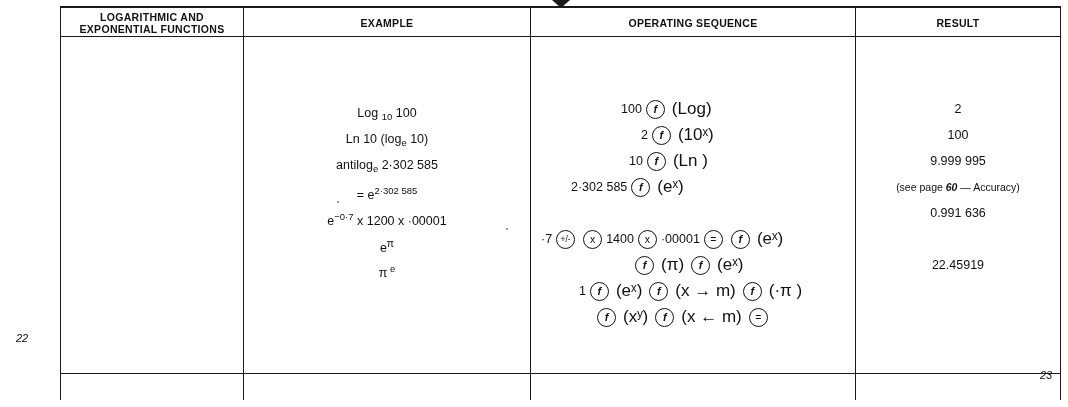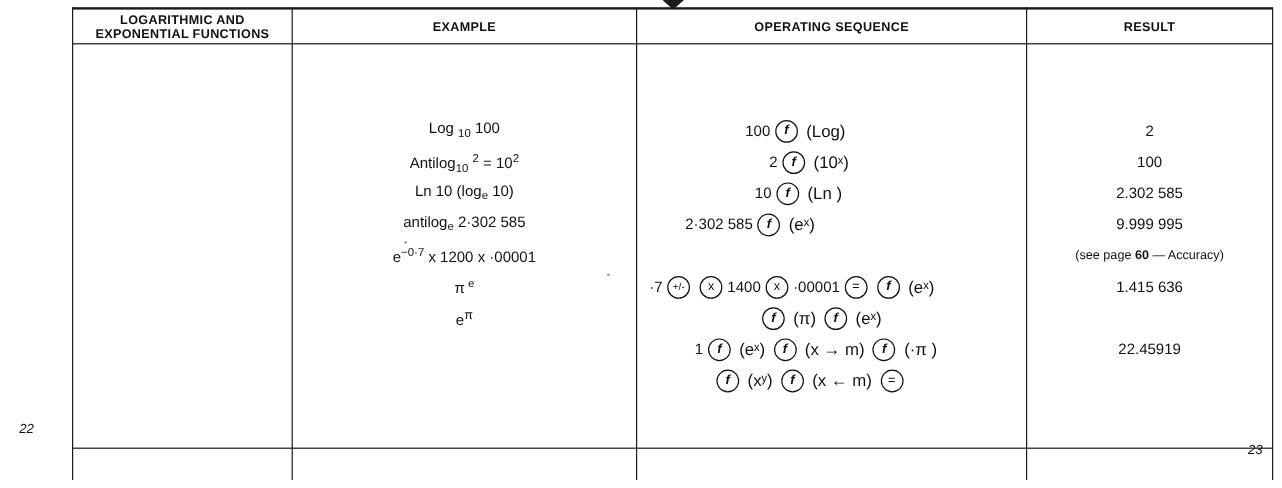--- a/index.html
+++ b/index.html
@@ -76,36 +76,36 @@
   .col {
     position: absolute;
     font-size: 12.5px;
   }
   .col-example { left: 244px; width: 286px; top: 96px; text-align: center; }
   .col-sequence { left: 531px; width: 324px; top: 96px; }
   .col-result { left: 856px; width: 204px; top: 96px; text-align: center; }
 
   .ex-line {
     height: 26px;
-    line-height: 22px;
+    line-height: 34px;
     white-space: nowrap;
   }
   .res-line {
     height: 26px;
     line-height: 26px;
     white-space: nowrap;
     font-size: 12.5px;
   }
   .res-note {
     height: 26px;
     line-height: 26px;
     white-space: nowrap;
     font-size: 10.5px;
   }
-  .res-note b { font-weight: bold; }
+  .res-note b { font-style: italic; font-weight: bold; }
 
   .sub { font-size: 9.5px; vertical-align: -3px; }
   .sup { font-size: 9.5px; vertical-align: 5px; }
   .supbig { font-size: 10.5px; vertical-align: 5px; }
 
   
   .seq-row {
     height: 26px;
     line-height: 26px;
     white-space: nowrap;
@@ -122,32 +122,32 @@
     height: 19px;
     border: 1.3px solid #111;
     border-radius: 50%;
     font-size: 10.5px;
     line-height: 1;
     margin: 0 4px;
     box-sizing: border-box;
   }
   .key.f { font-style: italic; font-weight: bold; font-size: 11px; }
   .lbl {
-    font-size: 14px;
+    font-size: 17px;
     margin: 0 3px;
   }
   .txt { font-size: 12.5px; }
 
   
   .pagenum {
     position: absolute;
     font-size: 11px;
     font-style: italic;
   }
-  .pagenum-left { left: 16px; top: 352px; text-align: right; }
+  .pagenum-left { left: 16px; top: 332px; text-align: right; }
   .pagenum-right { left: 1040px; top: 352px; margin-top: 17px; }
 
   
   .speck {
     position: absolute;
     width: 2px; height: 2px;
     background: #999;
   }
 </style>
 </head>
@@ -170,26 +170,26 @@
   <div class="hdr hdr-2">EXAMPLE</div>
   <div class="hdr hdr-1">
     <div>LOGARITHMIC AND</div>
     <div>EXPONENTIAL FUNCTIONS</div>
   </div>
   <div class="hdr hdr-3">OPERATING SEQUENCE</div>
   <div class="hdr hdr-4">RESULT</div>
 
   <div class="col col-example" id="col-example">
       <div class="ex-line"><span>Log </span><span class="sub">10</span><span> 100</span></div>
-      <div class="ex-line"><span>Antilog</span><span class="sub">10</span><span> </span><span class="sup">2</span><span> = 10</span><span class="sup">2</span></div>
       <div class="ex-line"><span>Ln 10 (log</span><span class="sub">e</span><span> 10)</span></div>
       <div class="ex-line"><span>antilog</span><span class="sub">e</span><span> 2·302 585</span></div>
+      <div class="ex-line"><span>= e</span><span class="sup">2·302 585</span></div>
       <div class="ex-line"><span>e</span><span class="sup">−0·7</span><span> x 1200 x ·00001</span></div>
+      <div class="ex-line"><span>e</span><span class="supbig">π</span></div>
       <div class="ex-line"><span>π</span><span class="sup"> e</span></div>
-      <div class="ex-line"><span>e</span><span class="supbig">π</span></div>
     </div>
   <div class="col col-sequence" id="col-sequence">
       <div class="seq-row">
         <span class="pad" style="width: 90px;"></span>
         <span class="txt">100</span>
         <span class="key f">f</span>
         <span class="lbl">(Log)</span>
       </div>
       <div class="seq-row">
         <span class="pad" style="width: 110px;"></span>
@@ -246,24 +246,23 @@
         <span class="key f">f</span>
         <span class="lbl">(xʸ)</span>
         <span class="key f">f</span>
         <span class="lbl">(x ← m)</span>
         <span class="key">=</span>
       </div>
     </div>
   <div class="col col-result" id="col-result">
       <div class="res-line">2</div>
       <div class="res-line">100</div>
-      <div class="res-line">2.302 585</div>
       <div class="res-line">9.999 995</div>
       <div class="res-note"><span>(see page </span><b>60</b><span>  — Accuracy)</span></div>
-      <div class="res-line">1.415 636</div>
+      <div class="res-line">0.991 636</div>
       <div class="res-line"></div>
       <div class="res-line">22.45919</div>
     </div>
 
   <div class="pagenum pagenum-left">22</div>
   <div class="pagenum pagenum-right">23</div>
 
 </div>
 
 </body></html>

